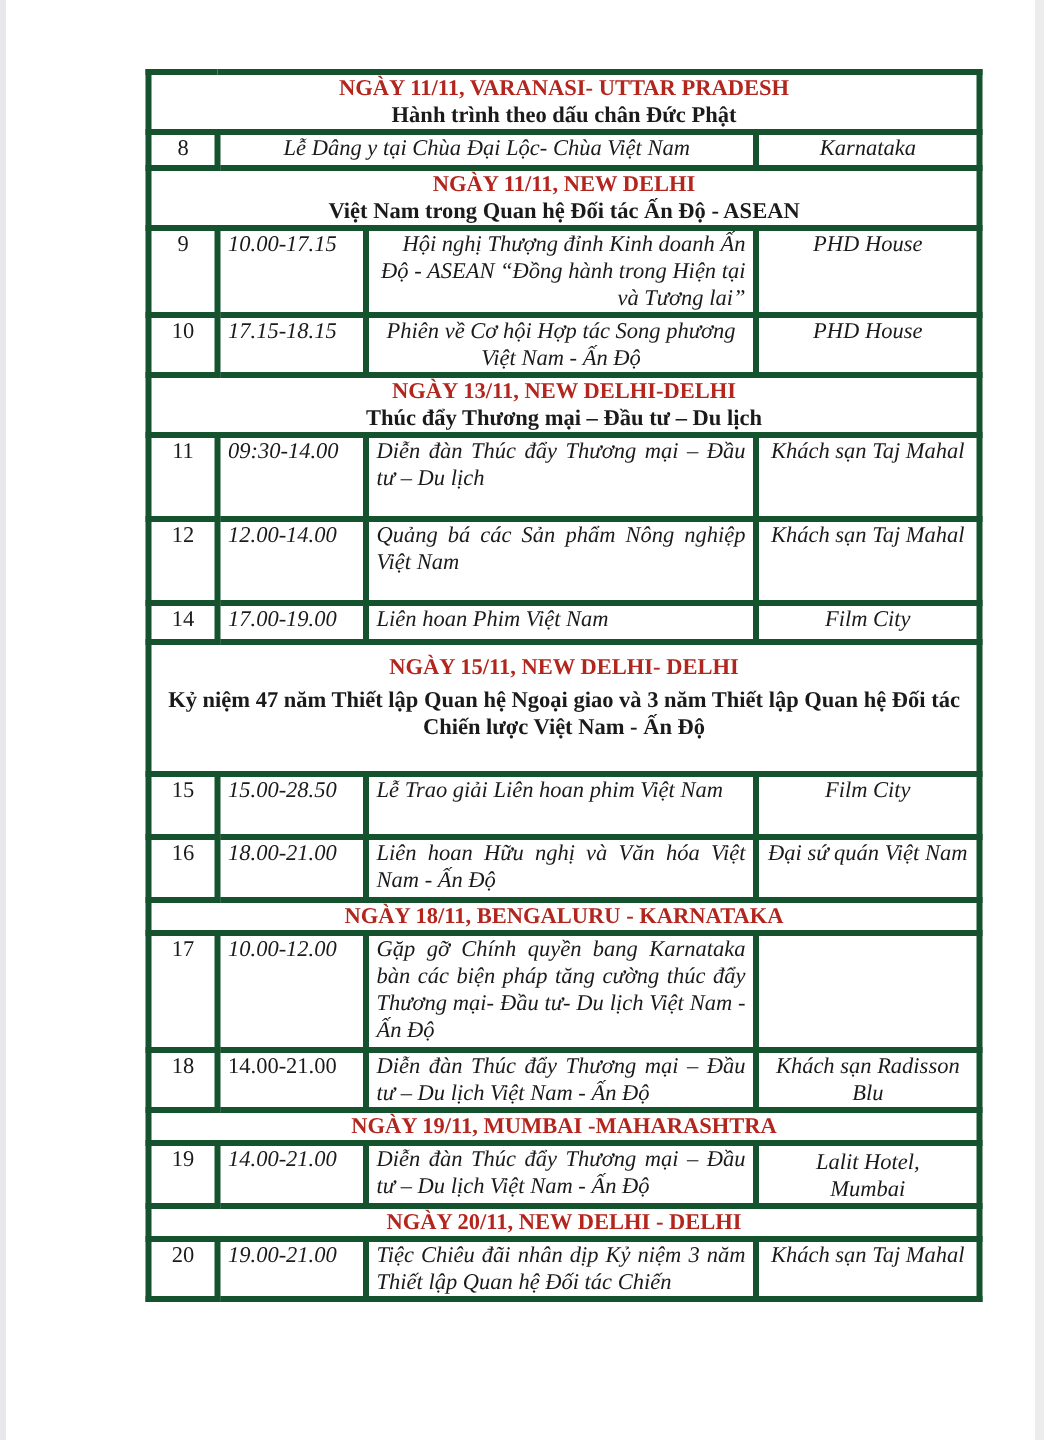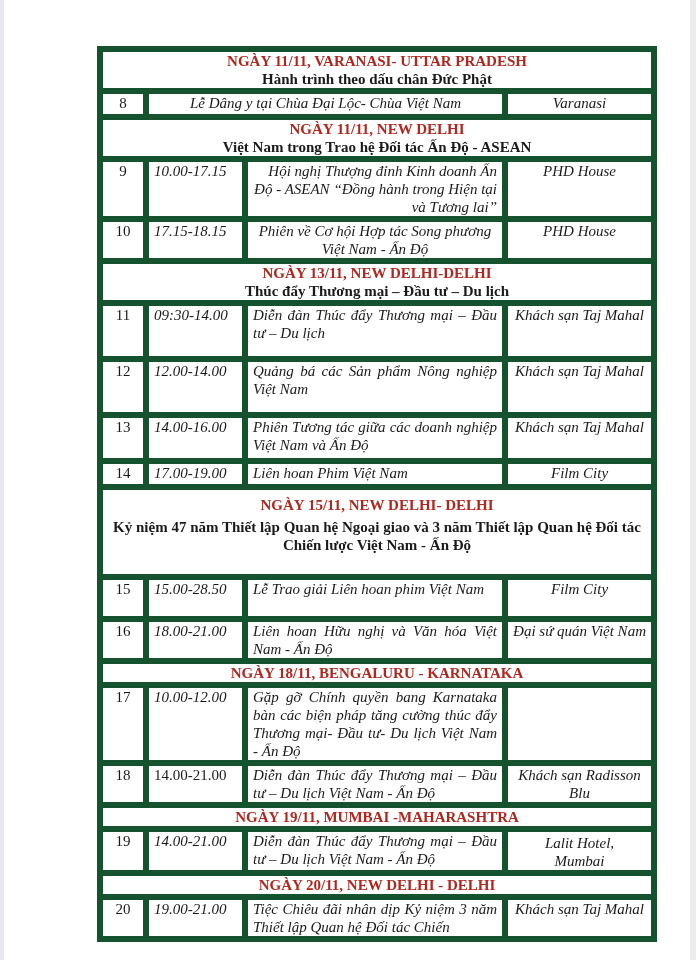--- a/index.html
+++ b/index.html
@@ -6,21 +6,21 @@
     body {
       width: 696px; height: 960px; background: #ffffff; position: relative; overflow: hidden;
       font-family: "Liberation Serif", "DejaVu Serif", serif; color: #1a1a1a;
     }
     .edge-left { position: absolute; left: 0; top: 0; width: 4px; height: 960px; background: #e8e8ec; }
     .edge-right { position: absolute; right: 0; top: 0; width: 6px; height: 960px; background: #ececef; }
     table.sched {
       position: absolute; left: 97px; top: 46px; width: 554px;
       border-collapse: collapse; table-layout: fixed; font-size: 15px; line-height: 18px;
     }
-    table.sched td { border: 6px solid #14532d; padding: 0 5px; vertical-align: top; }
+    table.sched td { border: 4px solid #14532d; padding: 0 5px; vertical-align: top; }
     col.c1 { width: 46px; } col.c2 { width: 99px; } col.c3 { width: 260px; } col.c4 { width: 149px; }
     td.hdr { text-align: center; padding: 1px 4px 2px; }
     .hdr-title { color: #b3261e; font-weight: bold; display: block; }
     .hdr-sub { font-weight: bold; display: block; }
     td.num { text-align: center; padding-top: 2px; }
     td.time { font-style: italic; padding-top: 2px; }
     td.time.upright { font-style: normal; }
     td.desc { font-style: italic; text-align: justify; padding-top: 2px; padding-bottom: 2px; }
     td.loc { font-style: italic; text-align: center; padding-top: 2px; }
     tr.tall td { height: 52px; }
@@ -44,27 +44,27 @@
 
     <tr>
       <td class="hdr" colspan="4">
         <span class="hdr-title">NGÀY 11/11, VARANASI- UTTAR PRADESH</span>
         <span class="hdr-sub">Hành trình theo dấu chân Đức Phật</span>
       </td>
     </tr>
     <tr class="one">
       <td class="num">8</td>
       <td class="desc" colspan="2" style="text-align:center">Lễ Dâng y tại Chùa Đại Lộc- Chùa Việt Nam</td>
-      <td class="loc">Varanasi</td>
+      <td class="loc">Karnataka</td>
     </tr>
 
     <tr>
       <td class="hdr" colspan="4">
         <span class="hdr-title">NGÀY 11/11, NEW DELHI</span>
-        <span class="hdr-sub">Việt Nam trong Trao hệ Đối tác Ấn Độ - ASEAN</span>
+        <span class="hdr-sub">Việt Nam trong Quan hệ Đối tác Ấn Độ - ASEAN</span>
       </td>
     </tr>
     <tr class="tall">
       <td class="num">9</td>
       <td class="time">10.00-17.15</td>
       <td class="desc" style="text-align:right">Hội nghị Thượng đỉnh Kinh doanh Ấn Độ - ASEAN “Đồng hành trong Hiện tại và Tương lai”</td>
       <td class="loc">PHD House</td>
     </tr>
     <tr class="two">
       <td class="num">10</td>
@@ -82,26 +82,20 @@
     <tr style="height:56px">
       <td class="num">11</td>
       <td class="time">09:30-14.00</td>
       <td class="desc">Diễn đàn Thúc đẩy Thương mại – Đầu tư – Du lịch</td>
       <td class="loc">Khách sạn Taj Mahal</td>
     </tr>
     <tr style="height:56px">
       <td class="num">12</td>
       <td class="time">12.00-14.00</td>
       <td class="desc">Quảng bá các Sản phẩm Nông nghiệp Việt Nam</td>
-      <td class="loc">Khách sạn Taj Mahal</td>
-    </tr>
-    <tr style="height:46px">
-      <td class="num">13</td>
-      <td class="time">14.00-16.00</td>
-      <td class="desc">Phiên Tương tác giữa các doanh nghiệp Việt Nam và Ấn Độ</td>
       <td class="loc">Khách sạn Taj Mahal</td>
     </tr>
     <tr style="height:26px">
       <td class="num">14</td>
       <td class="time">17.00-19.00</td>
       <td class="desc">Liên hoan Phim Việt Nam</td>
       <td class="loc">Film City</td>
     </tr>
 
     <tr>

